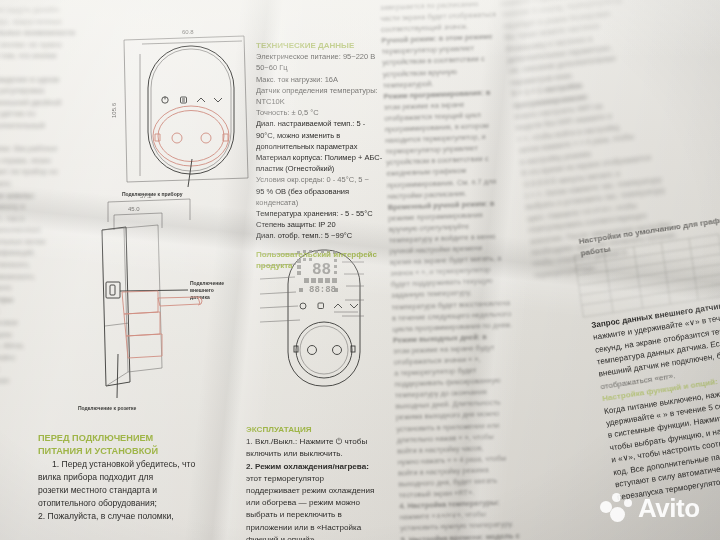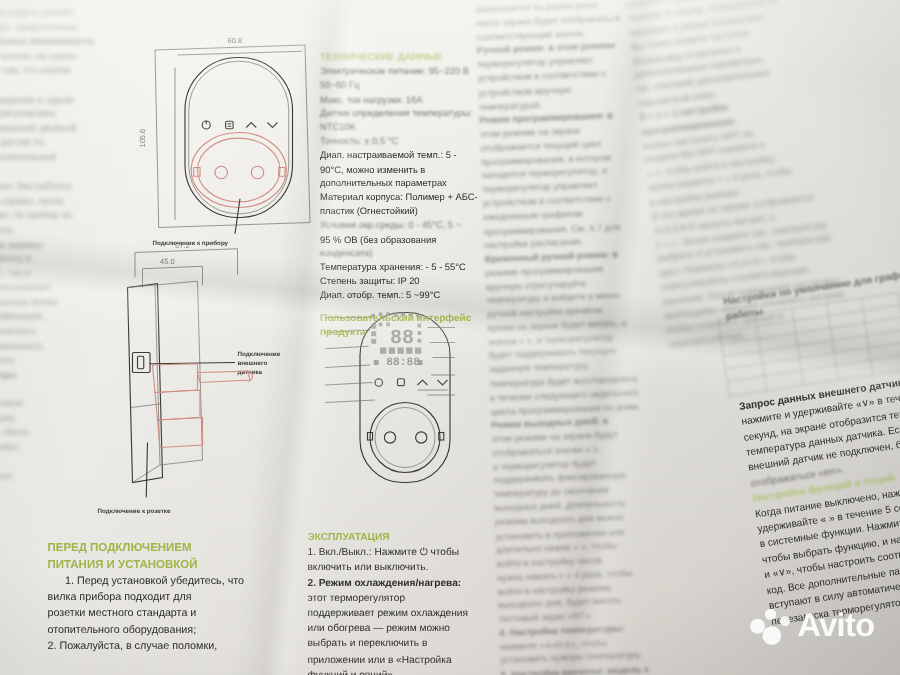--- a/index.html
+++ b/index.html
@@ -82,21 +82,21 @@
   svg{position:absolute;overflow:visible;}
   .dl{fill:none;stroke:#3a3a38;stroke-width:0.9;}
   .dlt{fill:none;stroke:#6e6d6a;stroke-width:0.55;}
   .dlr{fill:none;stroke:#d08e82;stroke-width:0.9;}
   .dltxt{font-family:"Liberation Sans",sans-serif;fill:#3a3a38;font-size:5px;font-weight:bold;}
   .dimtxt{font-family:"Liberation Sans",sans-serif;fill:#7c7b78;font-size:6px;}
   .glyph{fill:none;stroke:#4a4a47;stroke-width:0.9;}
 
   
   #avito{position:absolute;left:600px;top:487px;width:116px;height:42px;
-     display:flex;align-items:flex-start;gap:4px;}
+     display:flex;align-items:center;gap:4px;}
   #avito .dots{position:relative;width:34px;height:30px;flex:0 0 34px;}
   #avito .dots i{position:absolute;border-radius:50%;background:rgba(255,255,255,.88);display:block;}
   #avito .wt{font-family:"Liberation Sans",sans-serif;font-size:26px;font-weight:bold;
      color:rgba(255,255,255,.92);letter-spacing:-0.5px;line-height:1;}
 </style>
 </head>
 <body>
 
 <div id="photo">
 

